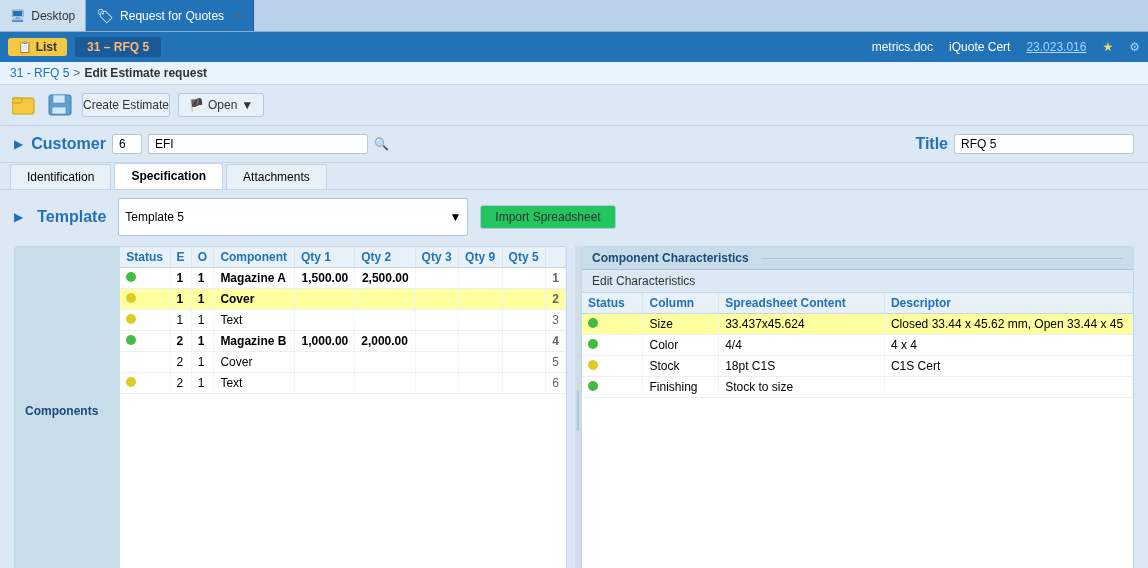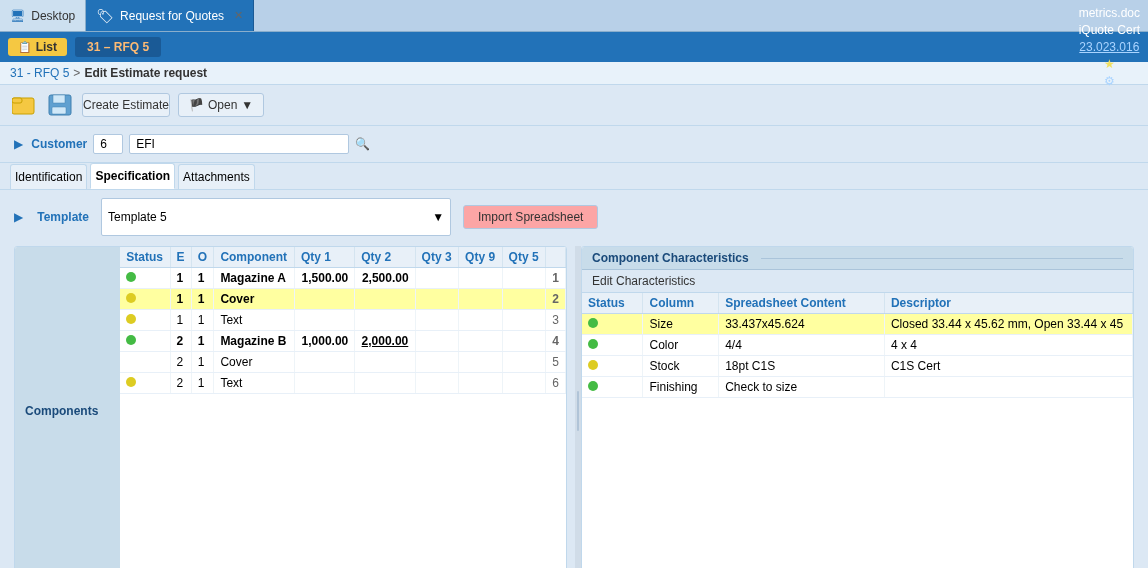--- a/index.html
+++ b/index.html
@@ -9,54 +9,54 @@
     .title-bar { display: flex; align-items: stretch; background: #b8d0e8; height: 32px; border-bottom: 1px solid #8aaecc; }
     .tab { display: flex; align-items: center; padding: 0 10px; gap: 6px; cursor: pointer; font-size: 12px; }
     .tab.inactive { background: #cde0f0; border-right: 1px solid #8aaecc; color: #333; }
     .tab.active { background: #2272b8; color: white; border-right: 1px solid #1a5a96; }
     .tab-close { color: #666; cursor: pointer; font-size: 11px; margin-left: 4px; }
 
     
     .nav-bar { display: flex; align-items: center; background: #2272b8; height: 30px; padding: 0 8px; gap: 8px; }
     .list-btn { background: #f5c842; color: #333; border: none; border-radius: 3px; padding: 2px 10px; font-size: 12px; font-weight: bold; cursor: pointer; display: flex; align-items: center; gap: 4px; }
     .rfq-label { background: #1a5a96; color: #fdba74; padding: 3px 12px; border-radius: 3px; font-size: 12px; font-weight: bold; }
-    .nav-right { margin-left: auto; display: flex; align-items: center; gap: 3px; color: white; font-size: 12px; flex-direction: column; }
+    .nav-right { margin-left: auto; display: flex; align-items: center; gap: 16px; color: white; font-size: 12px; }
     .nav-version { color: #aad4ff; font-size: 12px; }
 
     
     .breadcrumb { background: #e8f2fa; padding: 4px 10px; font-size: 12px; border-bottom: 1px solid #c0d8ec; display: flex; align-items: center; gap: 4px; }
     .breadcrumb a { color: #2272b8; text-decoration: none; cursor: pointer; }
     .breadcrumb-sep { color: #666; }
     .breadcrumb-current { color: #333; font-weight: bold; }
 
     
     .toolbar { background: #dce8f4; padding: 6px 10px; border-bottom: 1px solid #c0d8ec; display: flex; align-items: center; gap: 8px; }
     .toolbar-btn { background: none; border: none; cursor: pointer; display: flex; align-items: center; }
     .toolbar-icon { width: 28px; height: 28px; display: flex; align-items: center; justify-content: center; }
     .create-estimate-btn { background: #e8f0f8; border: 1px solid #b0c8e0; border-radius: 3px; padding: 4px 0; cursor: pointer; font-size: 12px; color: #333; }
     .open-btn { background: #e8f0f8; border: 1px solid #b0c8e0; border-radius: 3px; padding: 4px 10px; cursor: pointer; font-size: 12px; color: #333; display: flex; align-items: center; gap: 4px; }
 
     
     .form-area { background: #dce8f4; padding: 8px 14px; display: flex; align-items: center; gap: 20px; border-bottom: 1px solid #c0d8ec; }
     .form-field { display: flex; align-items: center; gap: 6px; }
-    .form-label { color: #2272b8; font-weight: bold; font-size: 12px; }
+    .form-label { color: #2272b8; font-weight: bold; font-size: 16px; }
     .form-input { border: 1px solid #b0c8e0; border-radius: 2px; padding: 2px 6px; font-size: 12px; background: white; }
     .form-input-small { width: 30px; }
     .search-icon { color: #888; font-size: 12px; }
 
     
     .tabs-bar { background: #dce8f4; display: flex; align-items: flex-end; padding: 0 10px; border-bottom: 1px solid #c0d8ec; }
-    .tab-item { padding: 5px 4px; border: 1px solid #c0d8ec; border-bottom: none; cursor: pointer; font-size: 12px; border-radius: 3px 3px 0 0; background: #e8f0f8; margin-right: 3px; }
+    .tab-item { padding: 5px 16px; border: 1px solid #c0d8ec; border-bottom: none; cursor: pointer; font-size: 12px; border-radius: 3px 3px 0 0; background: #e8f0f8; margin-right: 3px; }
     .tab-item.active { background: white; font-weight: bold; border-bottom: 1px solid white; }
 
     
     .content-area { background: #dce8f4; padding: 8px 14px; }
     .template-row { display: flex; align-items: center; gap: 12px; margin-bottom: 10px; }
     .template-select { width: 350px; border: 1px solid #b0c8e0; border-radius: 2px; padding: 11px 6px; font-size: 12px; background: white; display: flex; align-items: center; justify-content: space-between; }
-    .import-btn { background: #fca5a5; border: 1px solid #b0c8e0; border-radius: 3px; padding: 4px 14px; cursor: pointer; font-size: 12px; color: #333; }
+    .import-btn { background: #22c55e; border: 1px solid #b0c8e0; border-radius: 3px; padding: 4px 14px; cursor: pointer; font-size: 12px; color: #333; }
 
     
     .panels { display: flex; gap: 0; height: 330px; }
     .panel-left { flex: 1; margin-right: 8px; background: white; border: 1px solid #c0d8ec; border-radius: 3px; overflow: hidden; display: flex; flex-direction: row; }
     .panel-right { flex: 1; background: white; border: 1px solid #c0d8ec; border-radius: 3px; overflow: hidden; display: flex; flex-direction: column; }
     .panel-header { background: #c8dcea; padding: 4px 10px; font-weight: bold; font-size: 12px; color: #1a4a7a; border-bottom: 1px solid #aac4da; display: flex; align-items: center; gap: 6px; }
     .panel-header::after { content: ''; flex: 1; height: 1px; background: #aac4da; margin-left: 6px; }
     .sub-header { background: #dce8f4; padding: 4px 10px; border-bottom: 1px solid #c0d8ec; font-size: 12px; color: #333; }
 
     
@@ -145,20 +145,24 @@
   </button>
 </div>
 
 <div class="form-area">
   <div class="form-field">
     <span class="triangle">▶</span>
     <label class="form-label">Customer</label>
     <input class="form-input form-input-small" type="text" value="6" style="">
     <input class="form-input" type="text" style="width: 220px;" value="EFI">
     <span class="search-icon">🔍</span>
+  </div>
+  <div class="form-field" style="margin-left:auto;">
+    <label class="form-label">Title</label>
+    <input class="form-input" type="text" style="width: 180px;" value="RFQ 5">
   </div>
 </div>
 
 <div class="tabs-bar">
   <div class="tab-item">
     <span>Identification</span>
   </div>
   <div class="tab-item active">
     <span>Specification</span>
   </div>
@@ -239,21 +243,21 @@
     <td></td>
     <td></td>
     <td class="row-num">3</td>
   </tr>
               <tr class="normal bold-row">
     <td><span class="status-dot dot-green"></span></td>
     <td>2</td>
     <td>1</td>
     <td>Magazine B</td>
     <td style="text-align:right;">1,000.00</td>
-    <td style="text-align:center;text-decoration:underline;">2,000.00</td>
+    <td style="text-align:left;">2,000.00</td>
     <td></td>
     <td></td>
     <td></td>
     <td class="row-num">4</td>
   </tr>
               <tr class="normal">
     <td></td>
     <td>2</td>
     <td>1</td>
     <td>Cover</td>
@@ -317,21 +321,21 @@
   </tr>
               <tr class="normal">
     <td><span class="status-dot dot-yellow"></span></td>
     <td>Stock</td>
     <td>18pt C1S</td>
     <td class="desc-cell">C1S Cert</td>
   </tr>
               <tr class="normal">
     <td><span class="status-dot dot-green"></span></td>
     <td>Finishing</td>
-    <td>Check to size</td>
+    <td>Stock to size</td>
     <td class="desc-cell"></td>
   </tr>
             </tbody>
         </table>
       </div>
     </div>
   </div>
 </div>
 
 </body></html>

